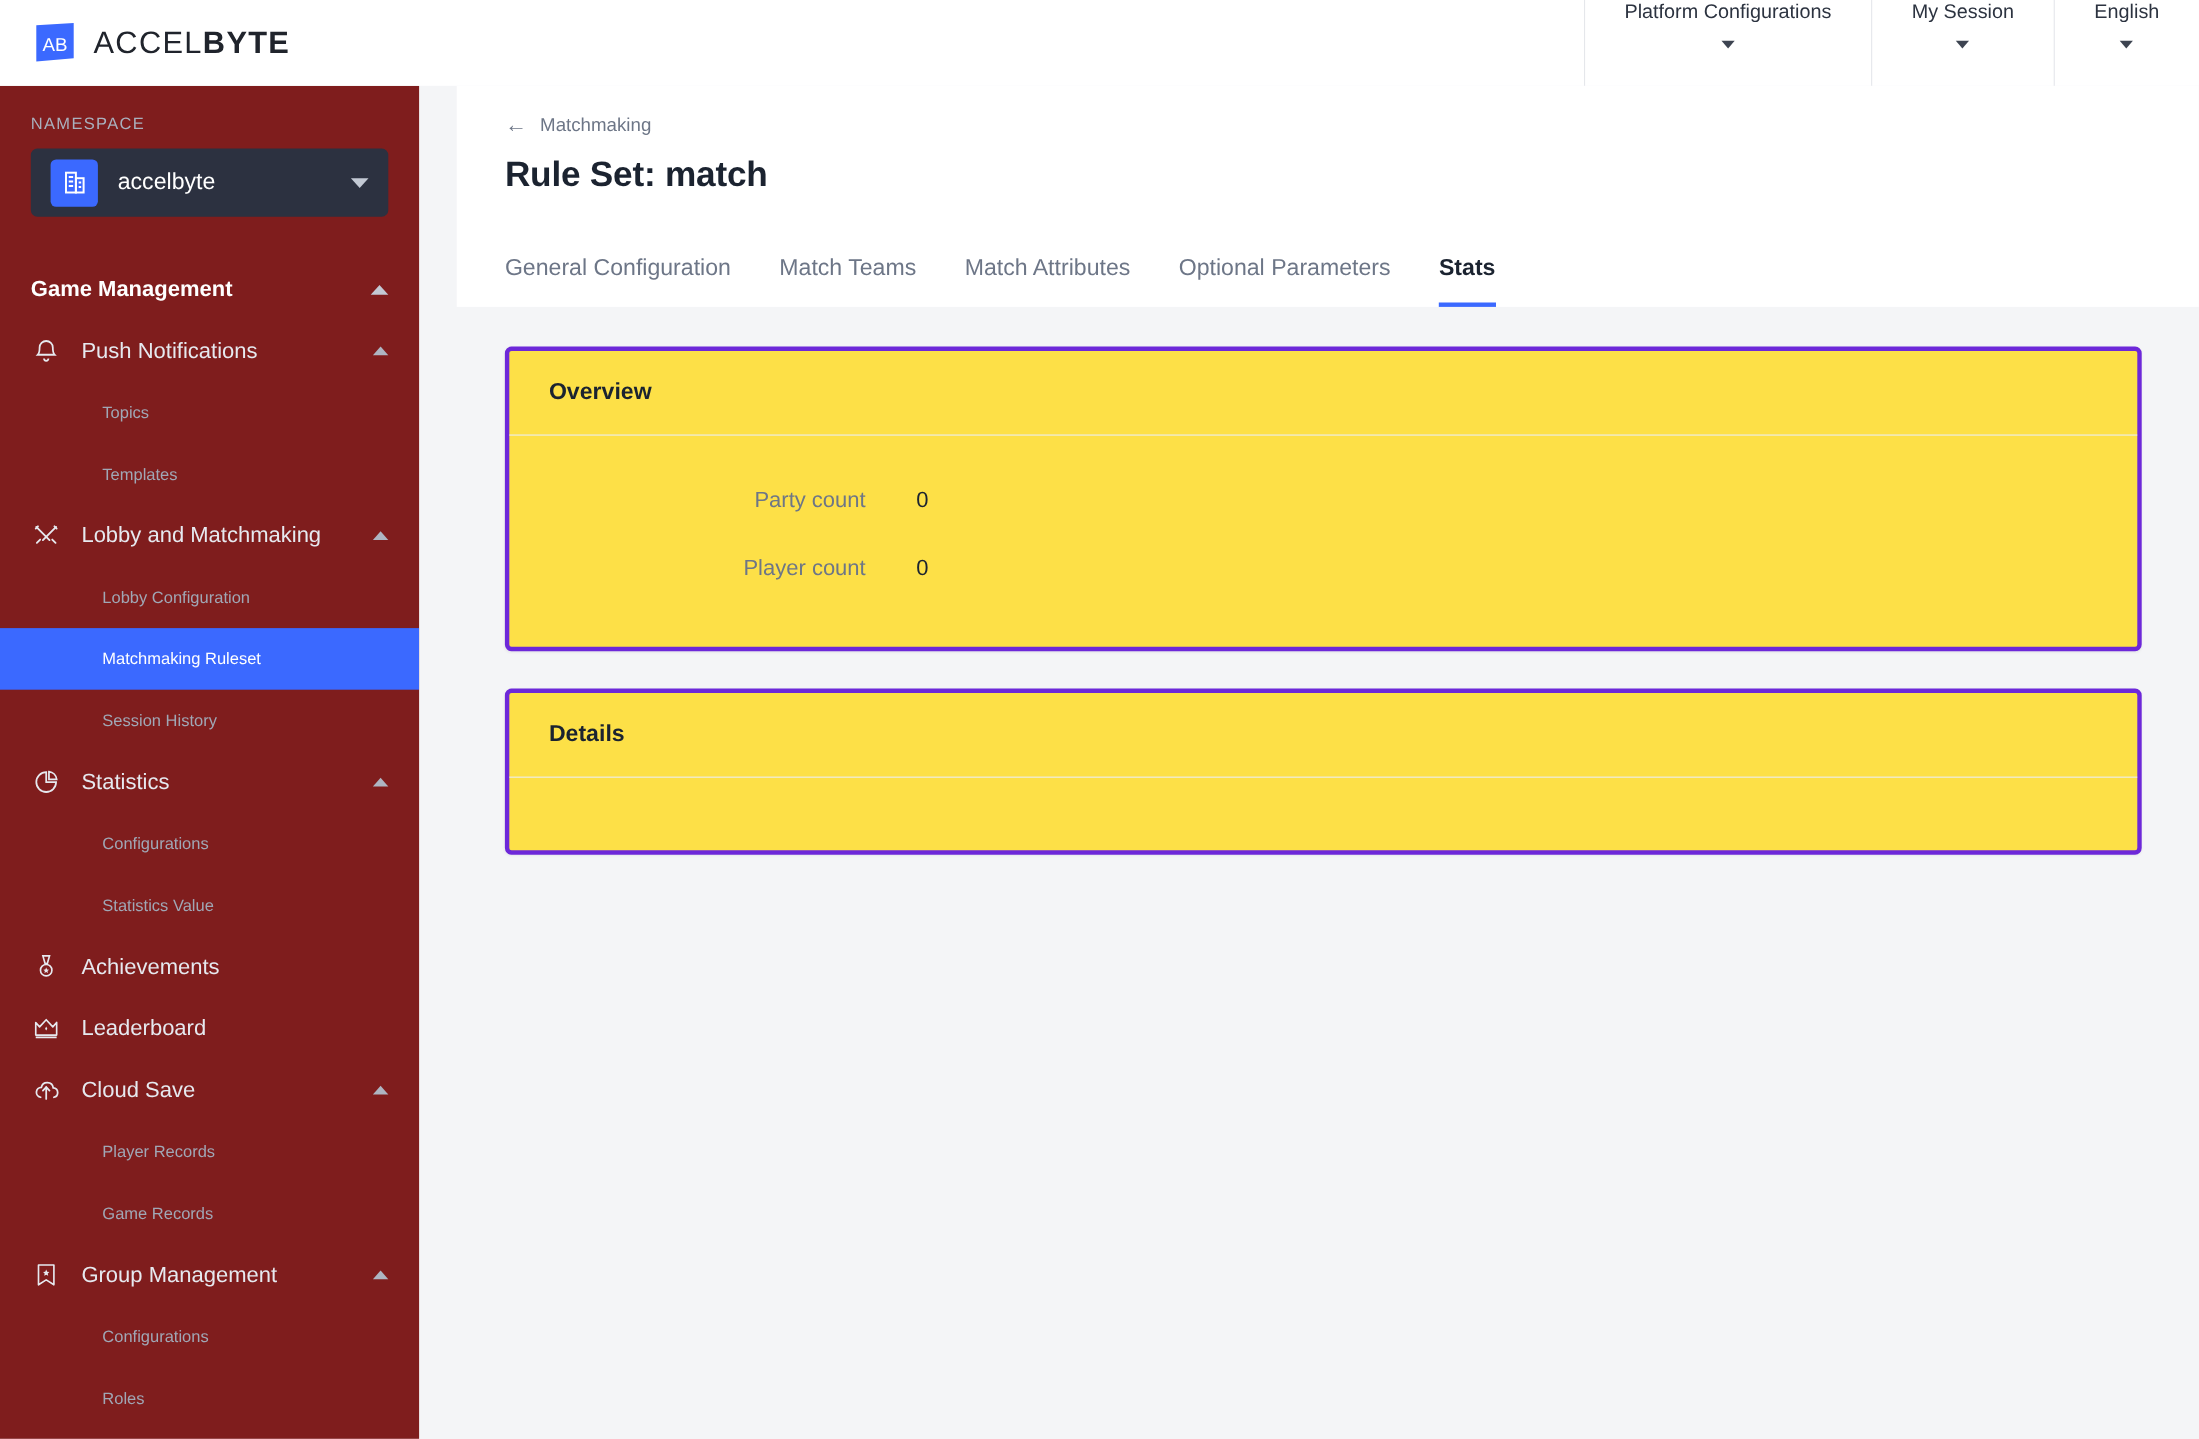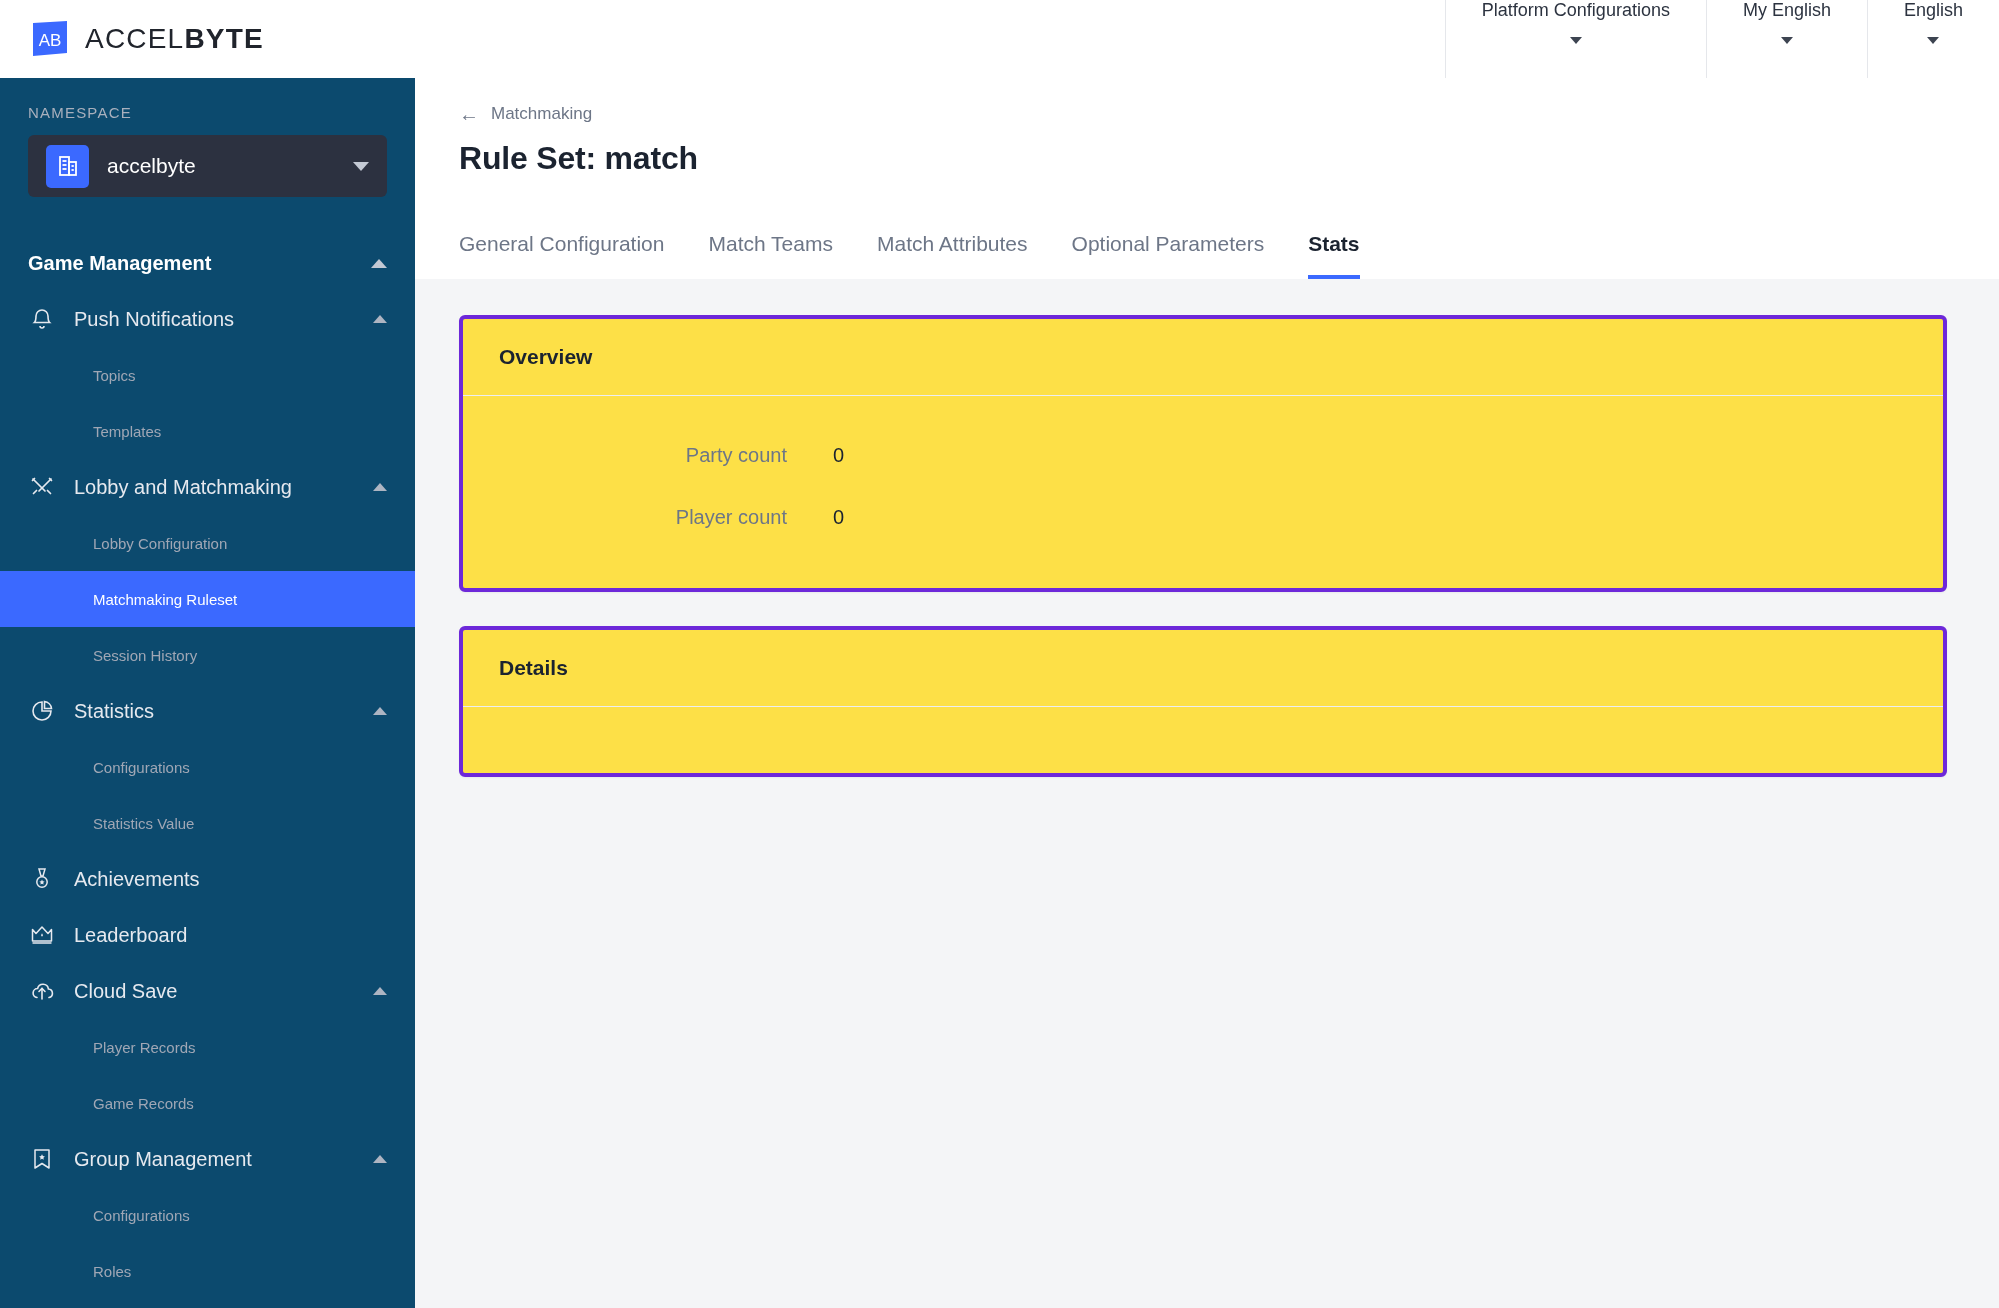--- a/index.html
+++ b/index.html
@@ -79,23 +79,23 @@
     border-left: 6px solid transparent;
     border-right: 6px solid transparent;
     border-top: 7px solid #3d4451;
     display: inline-block;
   }
 
   
   .sidebar {
     position: absolute;
     top: 78px; left: 0;
-    width: 415px;
+    width: 381px;
     height: 1230px;
-    background: #0c4a6e;
+    background: #7f1d1d;
     overflow: hidden;
     z-index: 15;
   }
 
   .ns-label {
     color: #a9b0bd;
     font-size: 15px;
     letter-spacing: 1.2px;
     padding: 26px 0 0 28px;
   }
@@ -311,21 +311,21 @@
     </span>
     <span class="brand-name"><span>ACCEL</span><span class="bold">BYTE</span></span>
   </div>
 
   <div class="topnav">
     <div class="topnav-item">
       <span>Platform Configurations</span>
       <span class="chev-down"></span>
     </div>
     <div class="topnav-item">
-      <span>My English</span>
+      <span>My Session</span>
       <span class="chev-down"></span>
     </div>
     <div class="topnav-item">
       <span>English</span>
       <span class="chev-down"></span>
     </div>
   </div>
 </div>
 
 <div class="sidebar">

